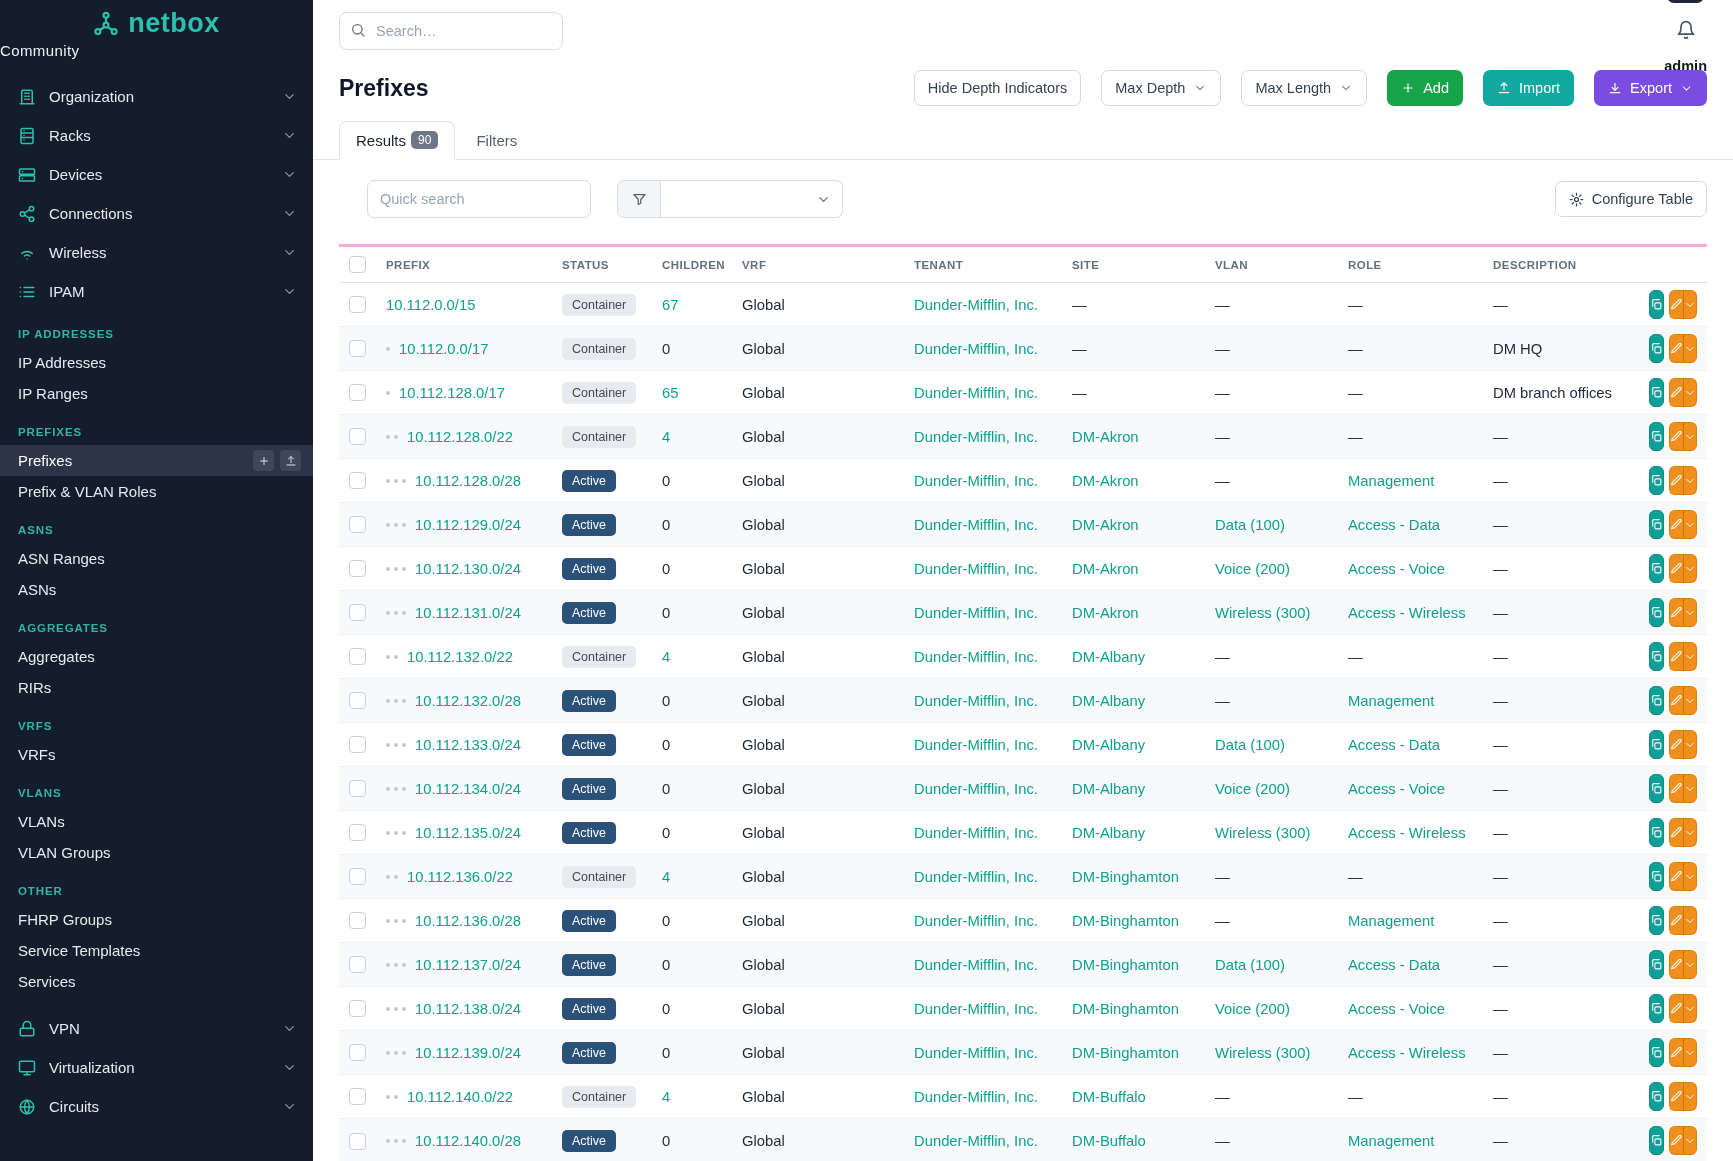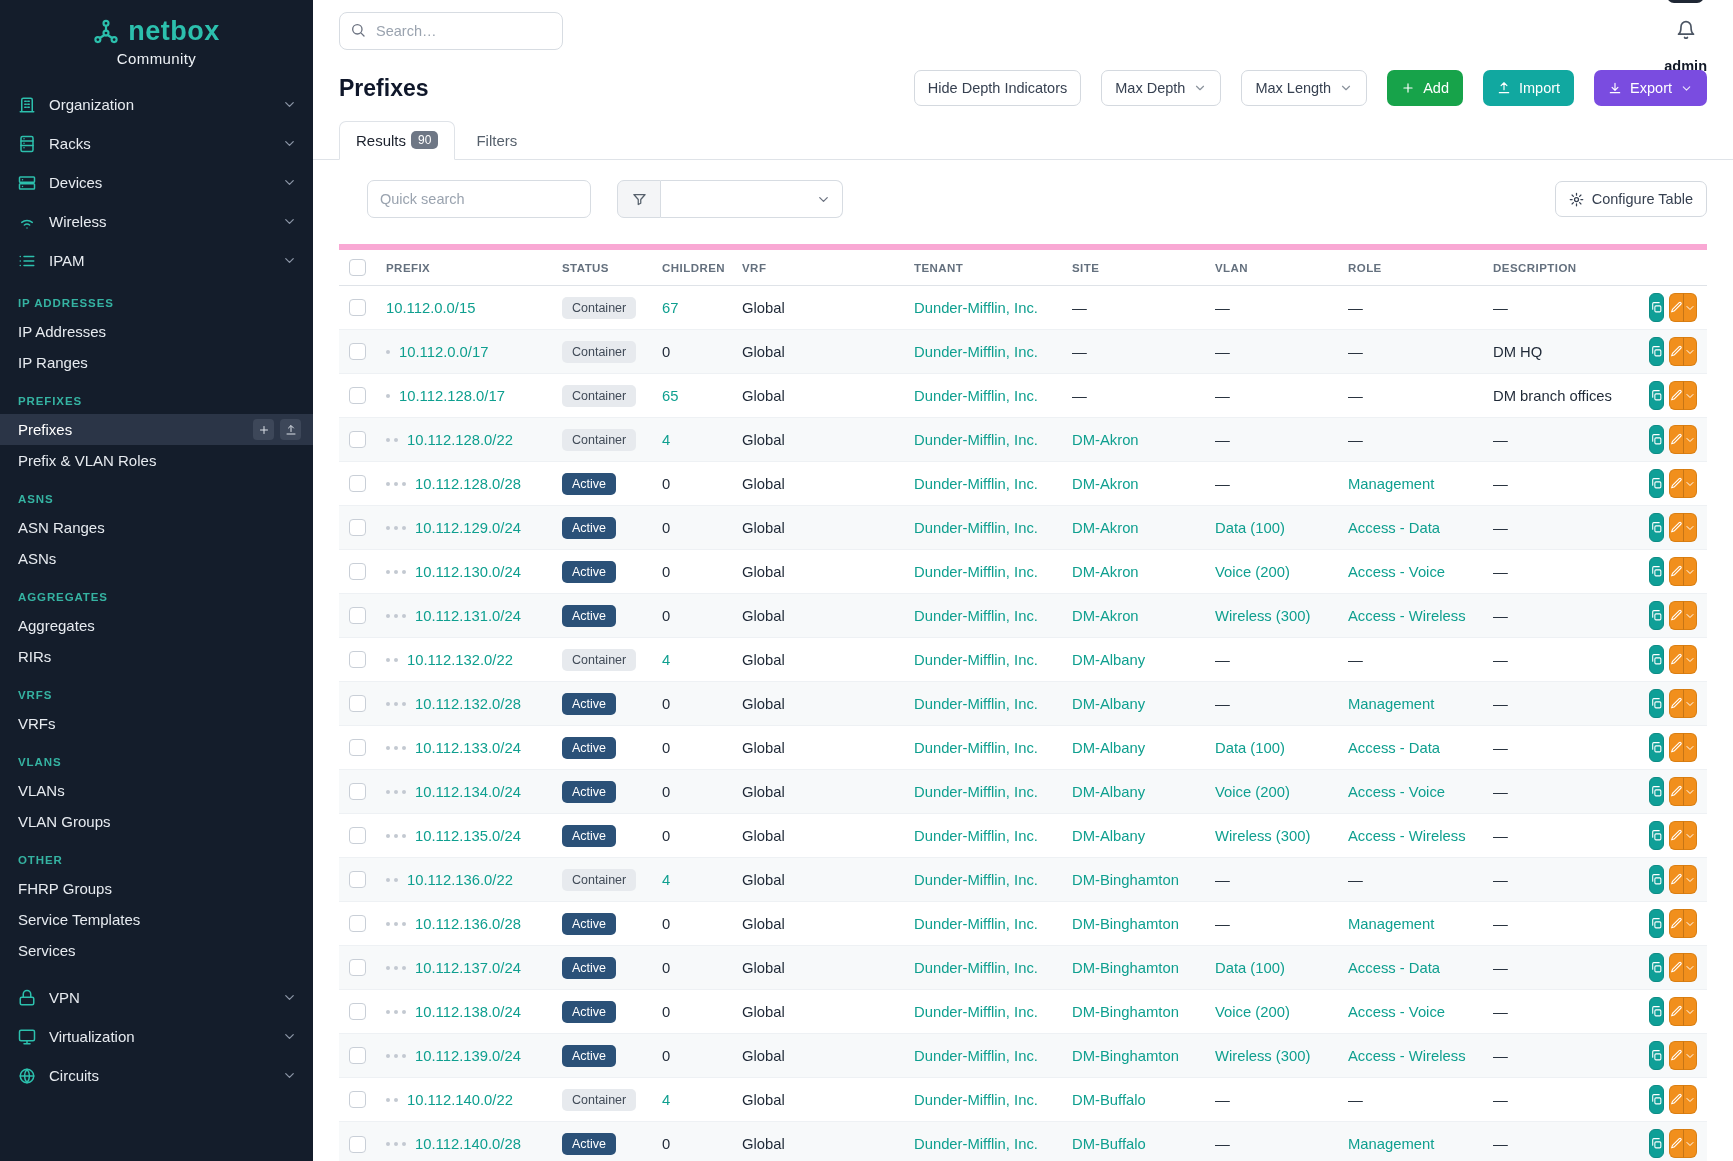--- a/index.html
+++ b/index.html
@@ -11,21 +11,21 @@
   }
   svg { display: block; }
 
   
   .sidebar {
     position: fixed; left: 0; top: 0;
     width: 313px; height: 1161px;
     background: var(--sidebar_bg, #141d2b);
     overflow: hidden;
   }
-  .logo-wrap { padding-top: 16px; text-align: center; }
+  .logo-wrap { padding-top: 8px; text-align: left; }
   .logo-row { display: flex; align-items: center; justify-content: center; gap: 9px; color: var(--sidebar_teal, #2cc0ad); }
   .logo-text { font-size: 27px; font-weight: bold; color: var(--sidebar_teal, #2cc0ad); letter-spacing: .5px; }
   .community { color: #eef2f6; font-size: 15px; margin-top: 3px; letter-spacing: .4px; }
   .nav { margin-top: 18px; }
   .nav-item {
     display: flex; align-items: center; gap: 13px;
     height: 39px; padding: 0 16px 0 18px;
     color: #e7ebf0; font-size: 15px; cursor: pointer;
   }
   .nav-icon { color: var(--sidebar_teal, #2cc0ad); display: flex; }
@@ -124,21 +124,21 @@
     border-radius: 0 7px 7px 0; background: #fff; cursor: pointer;
     display: flex; align-items: center; justify-content: flex-end; padding-right: 11px;
     color: #6b7280;
   }
   .configure-btn { margin-left: auto; }
 
   
   .table-wrap { padding: 0 26px; margin-top: 26px; }
   table { width: 100%; border-collapse: collapse; table-layout: fixed; }
   thead th {
-    border-top: 6px solid #f9a8d4; border-bottom: 1px solid #dfe3e8;
+    border-top: 3px solid #f9a8d4; border-bottom: 1px solid #dfe3e8;
     font-size: 11.5px; color: #64707e; text-transform: uppercase;
     letter-spacing: .45px; font-weight: bold; text-align: left;
     padding: 9px 10px; height: 34px;
   }
   tbody td { padding: 0 10px; height: 44px; font-size: 14.8px; color: #1f2937; overflow: hidden; white-space: nowrap; }
   tbody tr { border-top: 1px solid #eef1f4; }
   tbody tr:nth-child(even) { background: #f7f9fa; }
   .lnk { color: var(--teal_link, #0e9f8f); text-decoration: none; cursor: pointer; }
   .dash { color: #2a3440; }
   .cbx {
@@ -223,20 +223,36 @@
       </div>
       <div class="nav-item">
         <span class="nav-icon">
           <svg viewBox="0 0 24 24" width="18" height="18" fill="none" stroke="currentColor" stroke-width="2" stroke-linecap="round" stroke-linejoin="round">
             <rect x="2" y="4" width="20" height="7" rx="1"></rect>
             <rect x="2" y="13" width="20" height="7" rx="1"></rect>
             <path d="M6 7.5h.01M6 16.5h.01"></path>
           </svg>
         </span>
         <span>Devices</span>
+        <span class="nav-chev">
+          <svg viewBox="0 0 24 24" width="15" height="15" fill="none" stroke="currentColor" stroke-width="2" stroke-linecap="round" stroke-linejoin="round">
+            <path d="M6 9l6 6 6-6"></path>
+          </svg>
+        </span>
+      </div>
+      <div class="nav-item">
+        <span class="nav-icon">
+          <svg viewBox="0 0 24 24" width="18" height="18" fill="none" stroke="currentColor" stroke-width="2" stroke-linecap="round" stroke-linejoin="round">
+            <circle cx="18" cy="5" r="3"></circle>
+            <circle cx="6" cy="12" r="3"></circle>
+            <circle cx="18" cy="19" r="3"></circle>
+            <path d="M8.6 10.6l6.8-4M8.6 13.4l6.8 4"></path>
+          </svg>
+        </span>
+        <span>Connections</span>
         <span class="nav-chev">
           <svg viewBox="0 0 24 24" width="15" height="15" fill="none" stroke="currentColor" stroke-width="2" stroke-linecap="round" stroke-linejoin="round">
             <path d="M6 9l6 6 6-6"></path>
           </svg>
         </span>
       </div>
       <div class="nav-item">
         <span class="nav-icon">
           <svg viewBox="0 0 24 24" width="18" height="18" fill="none" stroke="currentColor" stroke-width="2" stroke-linecap="round" stroke-linejoin="round">
             <path d="M5 12.5a11 11 0 0 1 14 0M8.5 16a6 6 0 0 1 7 0M12 20h.01"></path>

